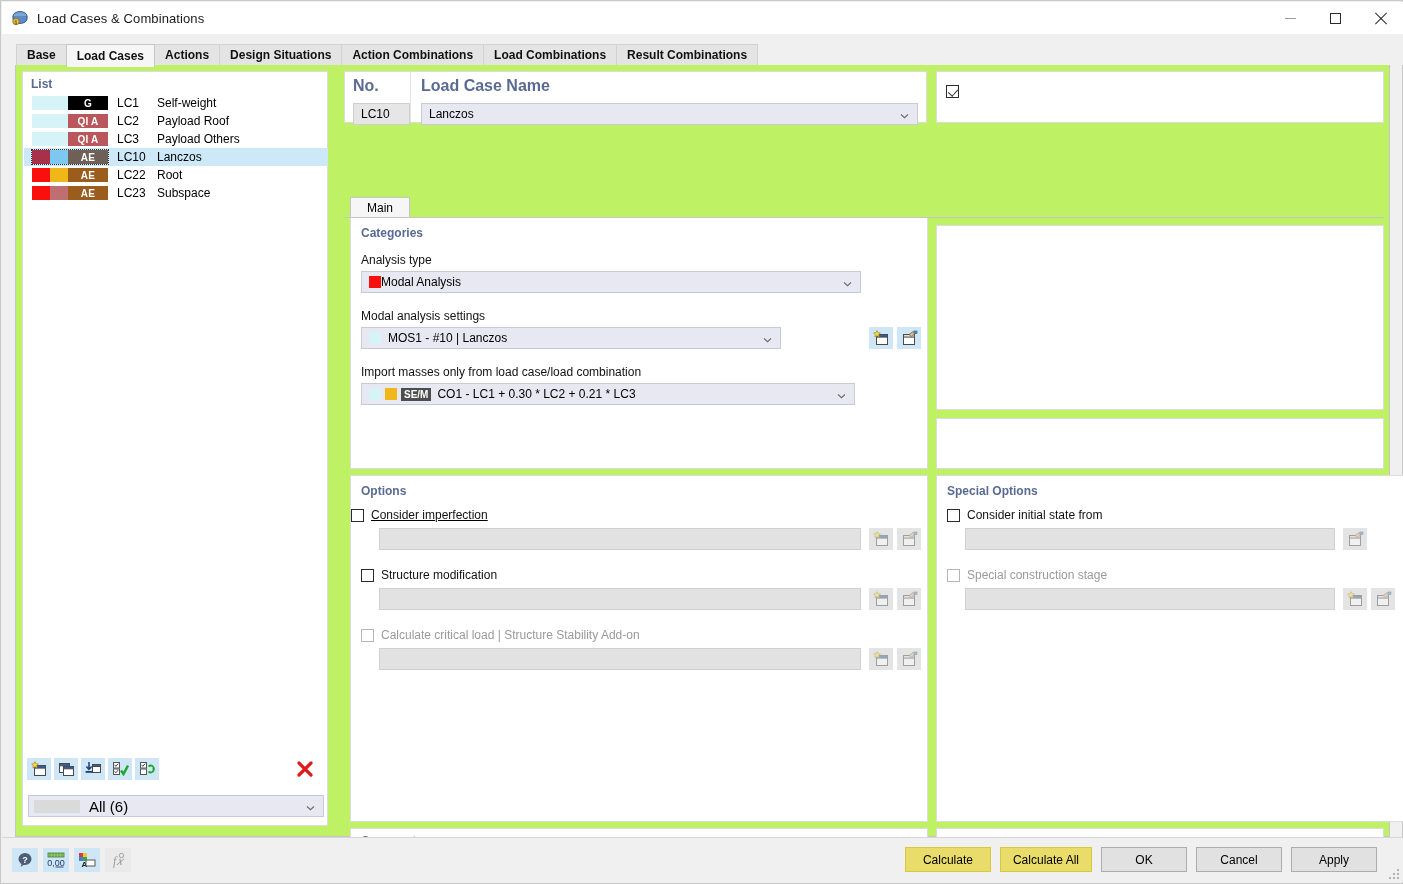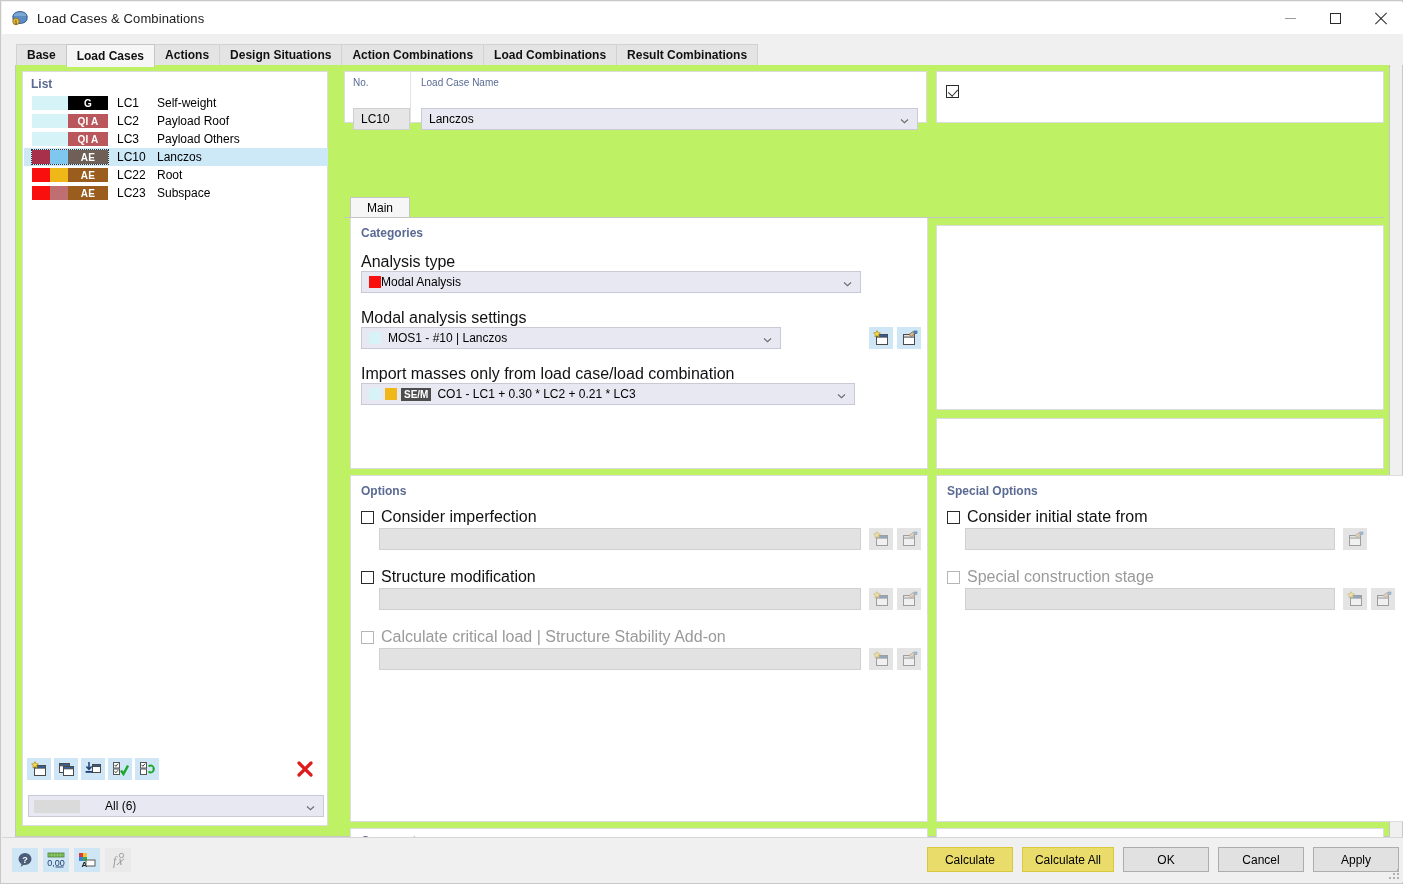--- a/index.html
+++ b/index.html
@@ -117,36 +117,36 @@
   }
   .tbtn.plain { background: transparent; }
   .list-del { position: absolute; right: 10px; bottom: 45px; }
   .list-filter {
     position: absolute; left: 5px; bottom: 8px;
     width: 296px; height: 22px;
     background: #e8e8f2; border: 1px solid #c9c9d8;
     display: flex; align-items: center;
   }
   .filter-sw { width: 46px; height: 13px; background: #dadada; margin-left: 5px; flex: none; }
-  .filter-txt { margin-left: 25px; font-size: 12px; }
+  .filter-txt { margin-left: 9px; font-size: 15px; }
   .dd-caret {
     position: absolute; right: 8px; top: 50%; transform: translateY(-50%);
     width: 9px; height: 9px;
   }
 
   
   .mid-head {
     position: absolute; left: 328px; top: 6px;
     width: 583px; height: 52px;
     background: #fff; border: 1px solid #dcdcdc;
     display: flex;
   }
   .field-no { width: 66px; padding: 5px 0 0 8px; border-right: 1px solid #e3e3e3; }
   .field-name { flex: 1; padding: 5px 8px 0 10px; }
-  .fld-label { color: #5a6a92; font-weight: normal; font-size: 10px; margin-bottom: 20px; }
+  .fld-label { color: #5a6a92; font-weight: bold; font-size: 16px; margin-bottom: 8px; }
   .ro-box {
     height: 22px; background: #e6e6e6; border: 1px solid #cfcfcf;
     display: flex; align-items: center; padding-left: 7px; font-size: 12px;
   }
   .combo {
     position: relative; height: 22px;
     background: #e8e8f2; border: 1px solid #c9c9d8;
     display: flex; align-items: center; padding-left: 7px; font-size: 12px;
   }
   .combo.disabled { background: #e2e2e2; border-color: #d0d0d0; }
@@ -170,21 +170,21 @@
   .opt-card {
     position: absolute; left: 334px; top: 410px;
     width: 578px; height: 347px;
     background: #fff; border: 1px solid #dcdcdc;
   }
   .comment-card {
     position: absolute; left: 334px; top: 763px;
     width: 578px; height: 46px;
     background: #fff; border: 1px solid #dcdcdc;
   }
-  .lbl { font-size: 16px; color: #111; }
+  .lbl { font-size: 12px; color: #111; }
   .sq { width: 12px; height: 12px; flex: none; }
 
   .icon-btn {
     width: 24px; height: 22px; background: #cfe6f7;
     display: flex; align-items: center; justify-content: center;
   }
   .icon-btn.dis { background: #e4e4e4; }
   .icon-btn.gray { background: #e4e4e4; }
 
   .chk {
@@ -218,21 +218,21 @@
 
   
   .statusbar {
     position: absolute; left: 1px; bottom: 1px; width: 1401px; height: 45px;
     background: #f0f0f0; border-top: 1px solid #d6d6d6;
   }
   .status-tools { position: absolute; left: 10px; top: 10px; display: flex; gap: 5px; }
   .sbtn { width: 26px; height: 24px; background: #cfe6f7;
           display: flex; align-items: center; justify-content: center; }
   .sbtn.off { background: #eaeaea; }
-  .dlg-buttons { position: absolute; right: 4px; top: 9px; display: flex; gap: 9px; }
+  .dlg-buttons { position: absolute; right: 26px; top: 9px; display: flex; gap: 9px; }
   .btn {
     height: 25px; min-width: 86px; padding: 0 12px;
     display: flex; align-items: center; justify-content: center;
     font-size: 12px; background: #e1e1e1; border: 1px solid #adadad;
   }
   .btn.accent { background: #e9dc6a; border-color: #d8c93c; }
   .resize-grip { position: absolute; right: 4px; bottom: 3px; width: 12px; height: 12px; }
   .resize-grip i {
     position: absolute; width: 2px; height: 2px; background: #b0b0b0;
   }
@@ -486,21 +486,21 @@
           <svg width="9" height="9" viewBox="0 0 9 9">
               <path d="M1 3l3.5 3.2L8 3" stroke="#6b6b6b" stroke-width="1.1" fill="none"></path>
             </svg>
         </span>
       </div>
     </div>
 
     <div class="opt-card">
       <div class="group-label" style="position:absolute;left:10px;top:8px;">Options</div>
       <div id="options-rows">
-          <div class="chk-row" style="position: absolute; left: 10px; top: 32px;">
+          <div class="chk-row" style="position: absolute; left: 0; top: 32px; text-decoration: underline;">
             <span class="chk"></span>
             <span class="lbl">Consider imperfection</span>
           </div>
           <div class="combo disabled" style="position: absolute; left: 28px; top: 52px; width: 482px;"></div>
           <div class="icon-btn dis" style="position: absolute; left: 518px; top: 52px;">
             <svg width="17" height="16" viewBox="0 0 17 16" style="opacity: 0.45;">
               <rect x="3.5" y="4.5" width="11" height="10" fill="#fff" stroke="#4a4a4a"></rect>
               <rect x="3.5" y="4.5" width="11" height="2.6" fill="#2f5f9e" stroke="#4a4a4a"></rect>
               <path d="M4 0.6l1.1 2.1 2.3.3-1.7 1.6.4 2.3-2.1-1.1L1.9 6.9l.4-2.3L.6 3l2.3-.3z" fill="#f7d94c" stroke="#a8880f" stroke-width=".7"></path>
             </svg>

